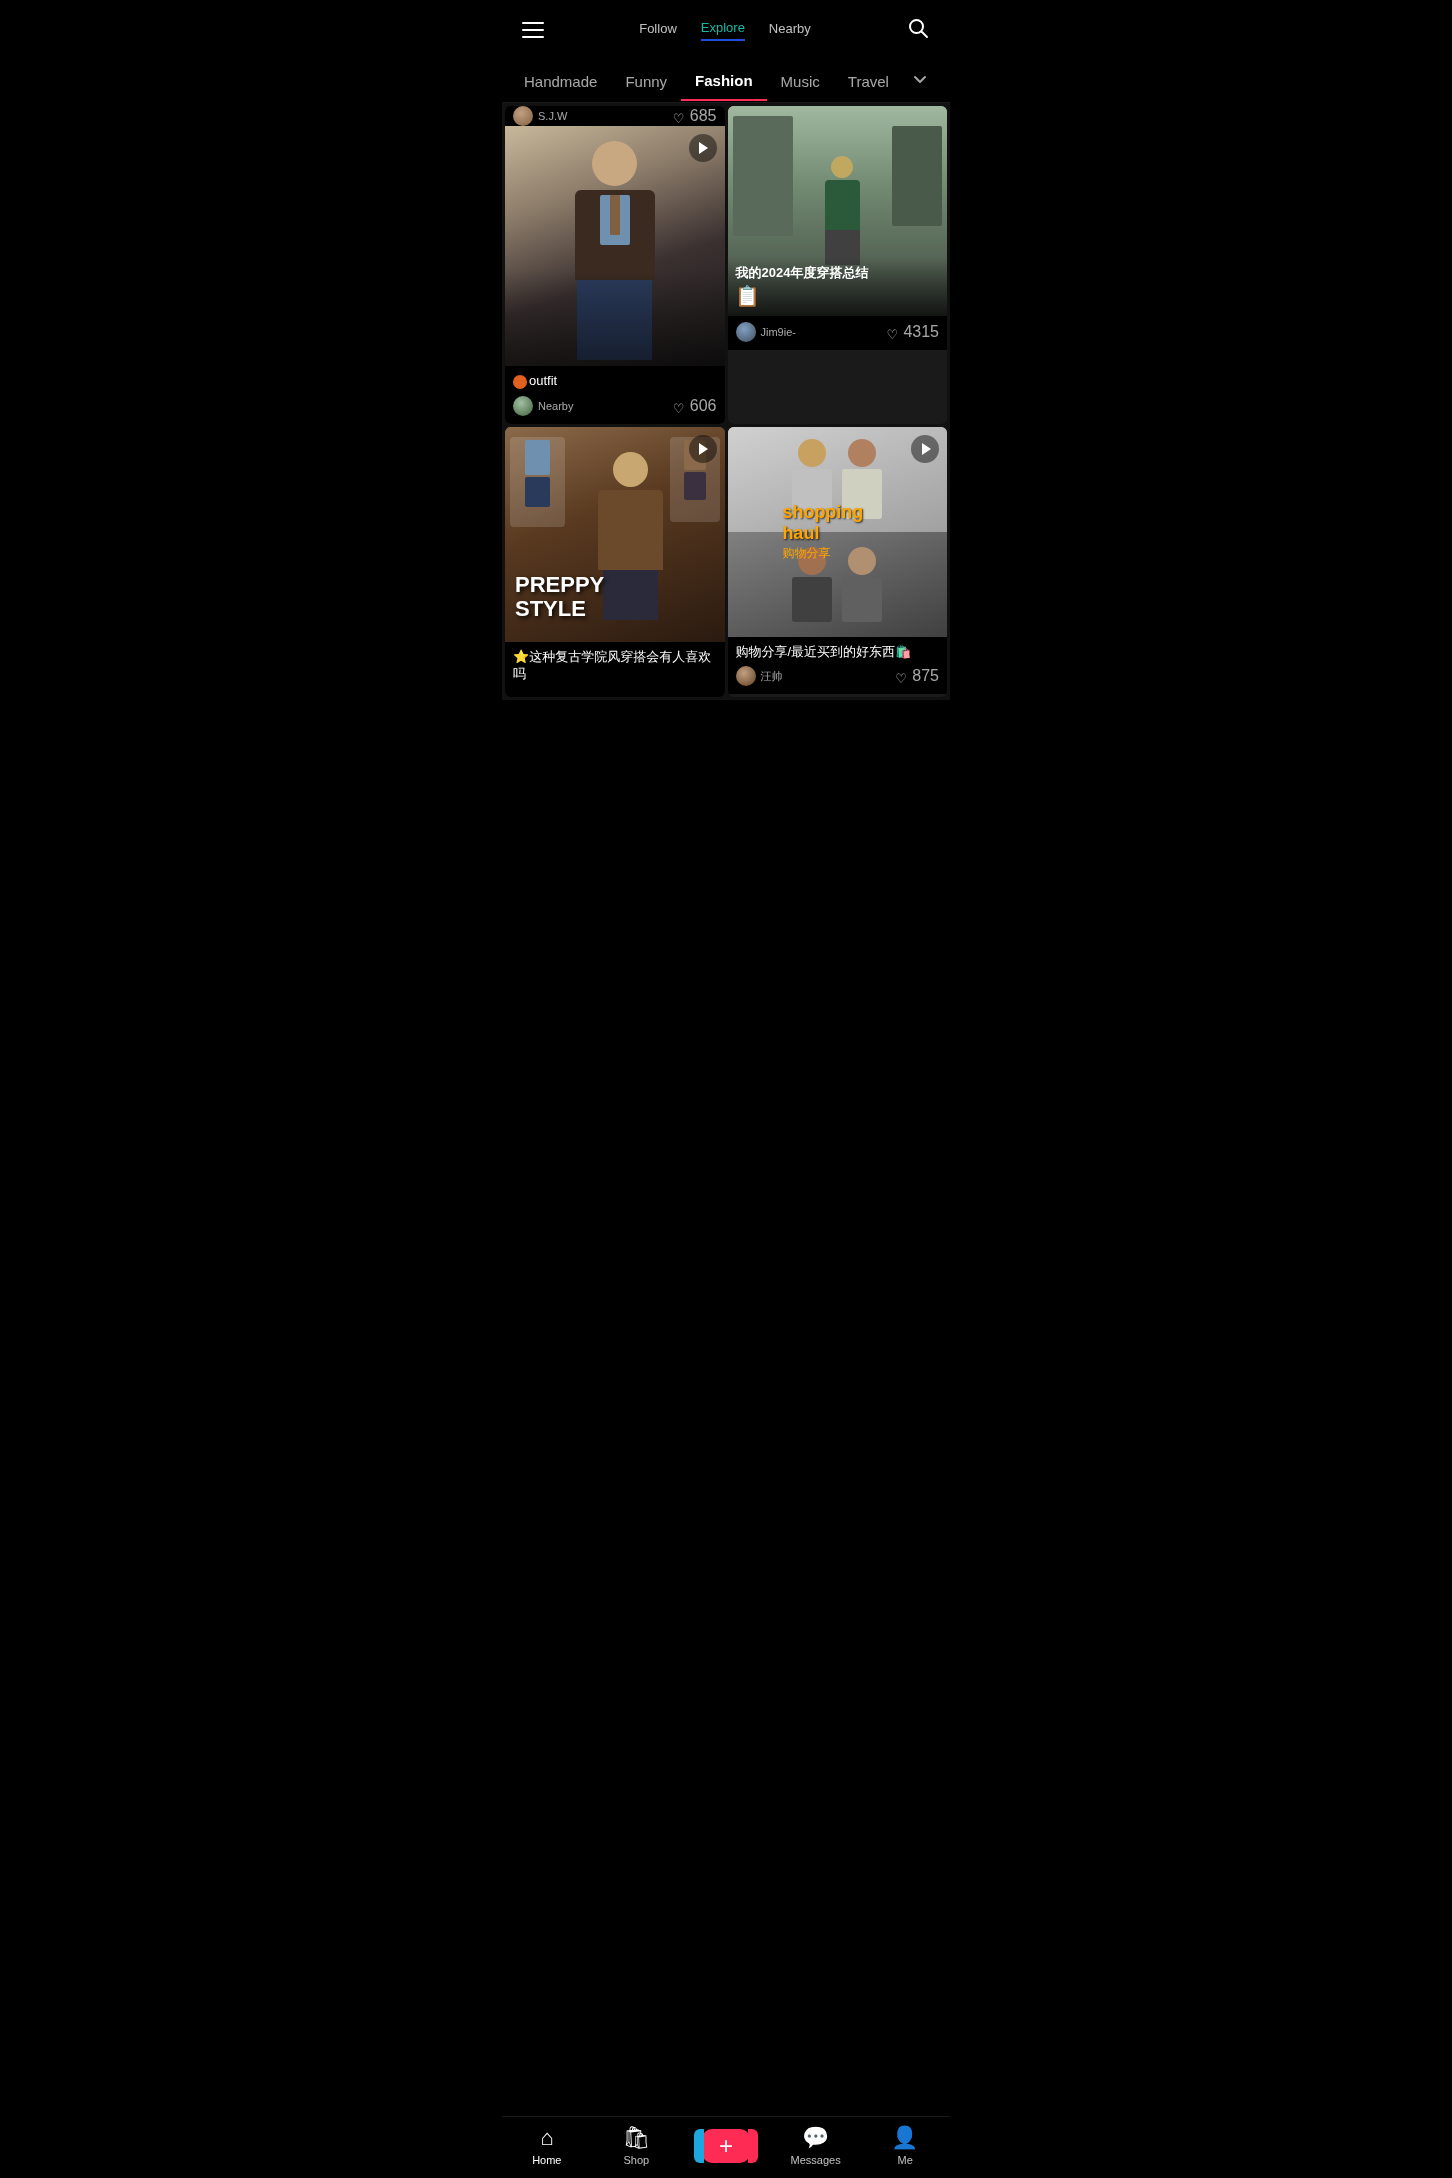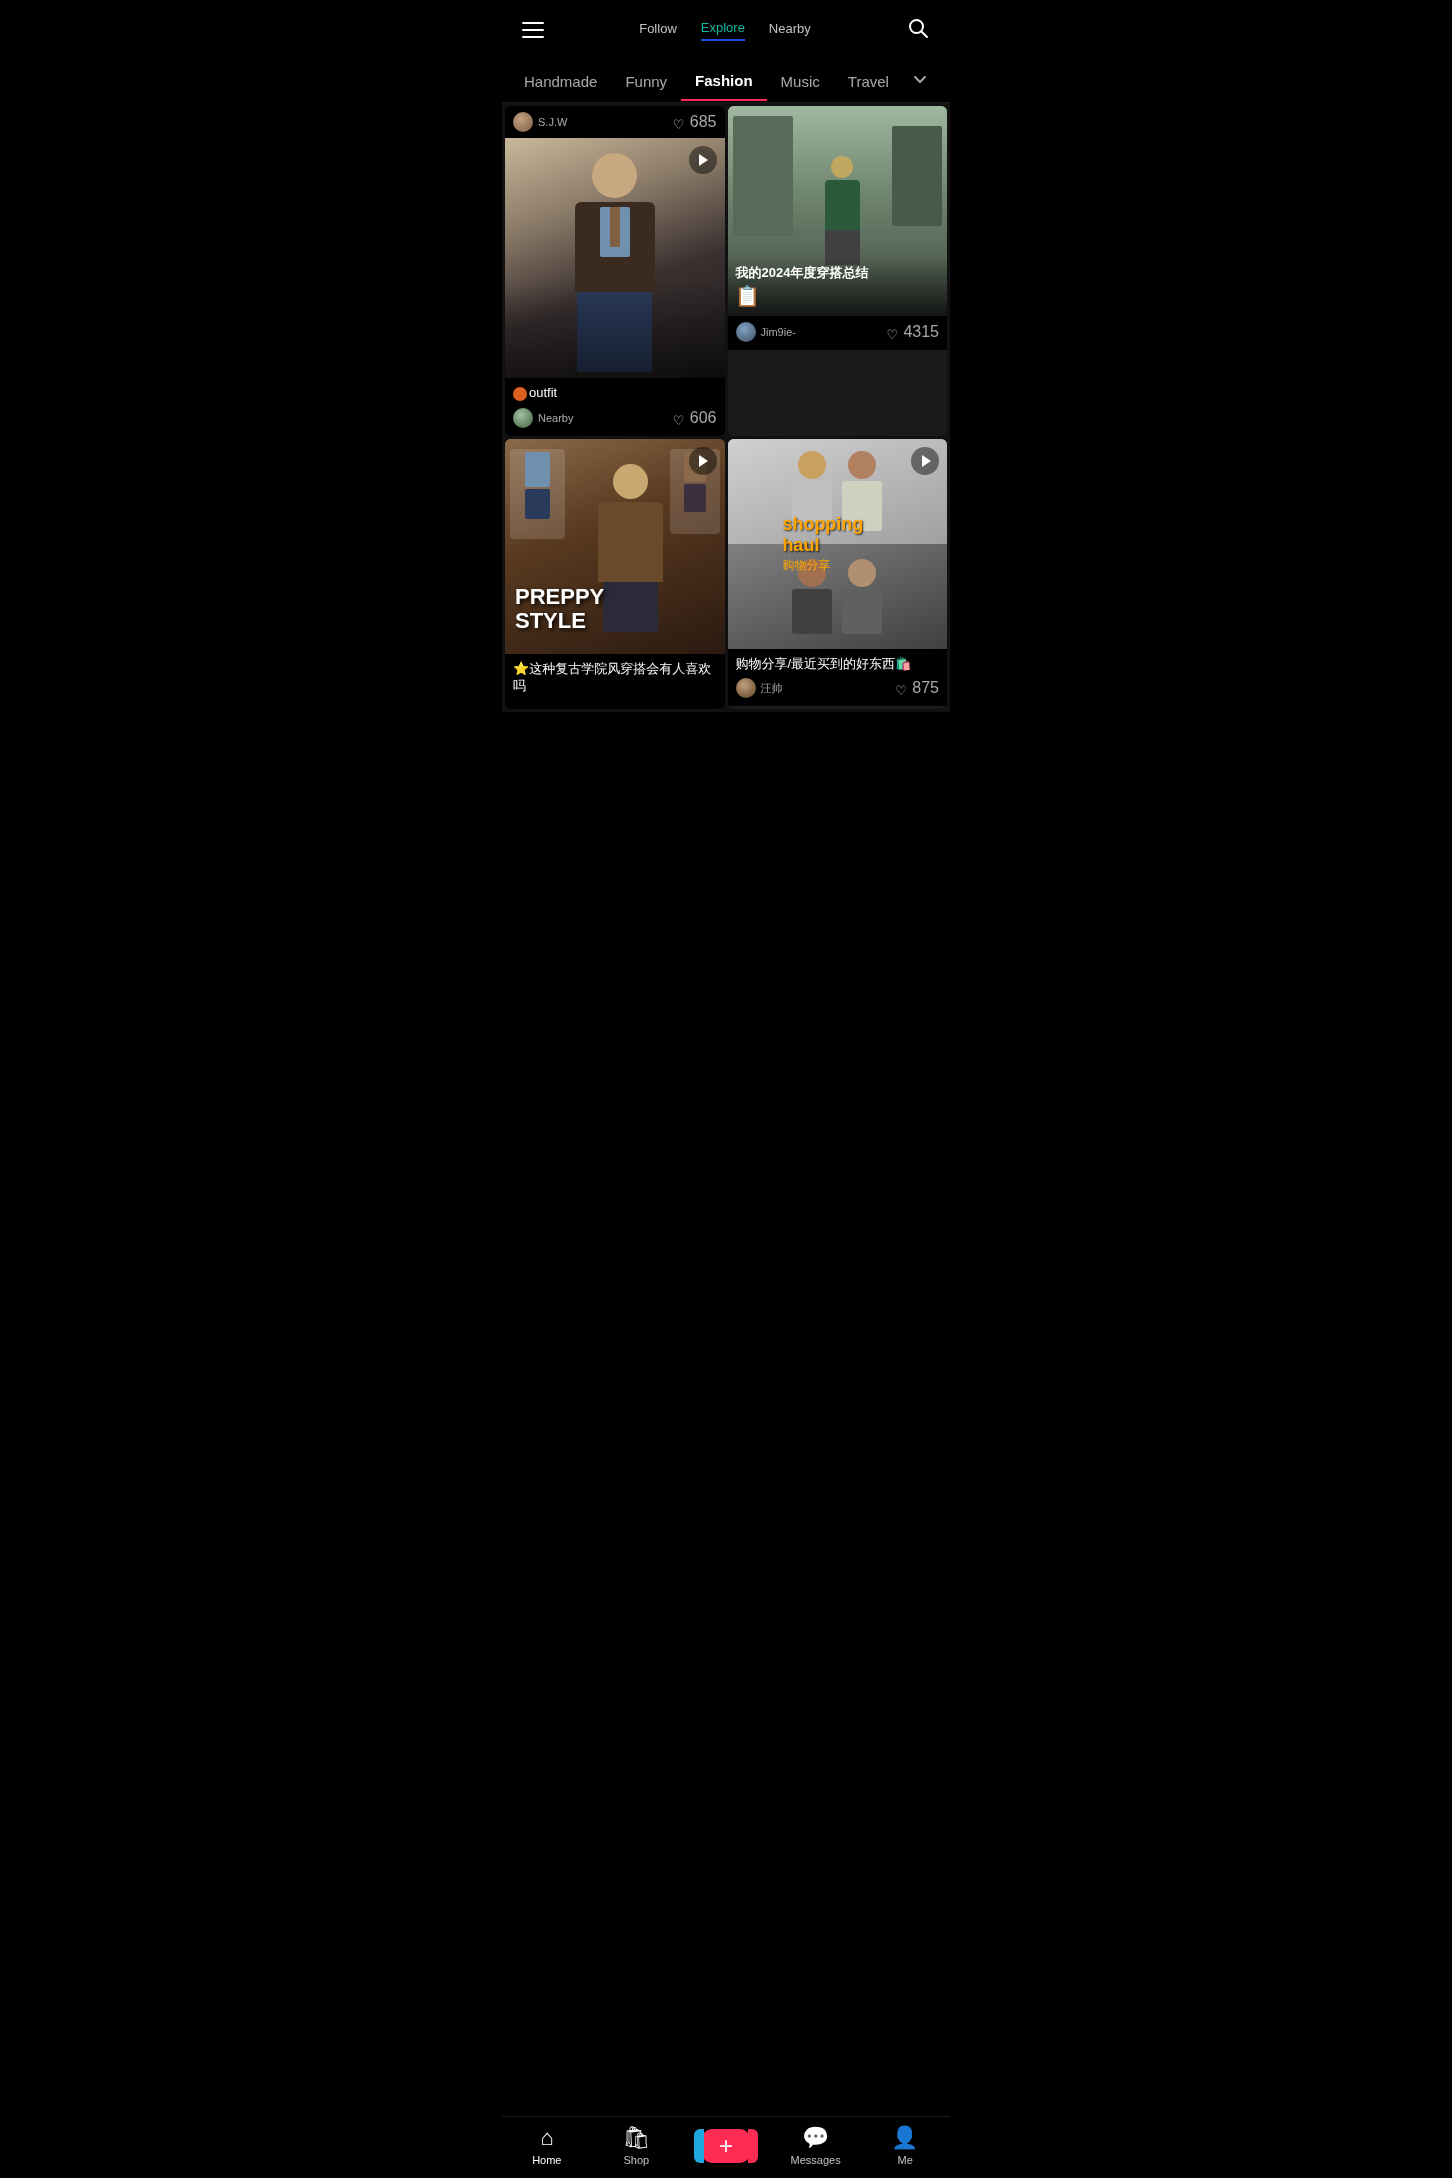--- a/index.html
+++ b/index.html
@@ -397,21 +397,21 @@
       <polyline points="4,7 9,12 14,7" stroke="rgba(255,255,255,0.65)" stroke-width="2" stroke-linecap="round" stroke-linejoin="round"></polyline>
     </svg>
   </div>
 </div>
 
 <div class="feed-wrapper">
   <div class="feed-grid">
 
     <div class="feed-card">
 
-      <div class="card-header" style="display:flex;align-items:center;justify-content:space-between;padding:6px 8px;background:#000;">
+      <div class="card-header" style="display:flex;align-items:center;justify-content:space-between;padding:0 8px;background:#000;">
         <div class="card-author">
           <div class="avatar-sm avatar-sjw"></div>
           <span class="author-name">S.J.W</span>
         </div>
         <div class="like-section">
           <span class="heart-icon"></span>
           <span class="like-count">685</span>
         </div>
       </div>
 

